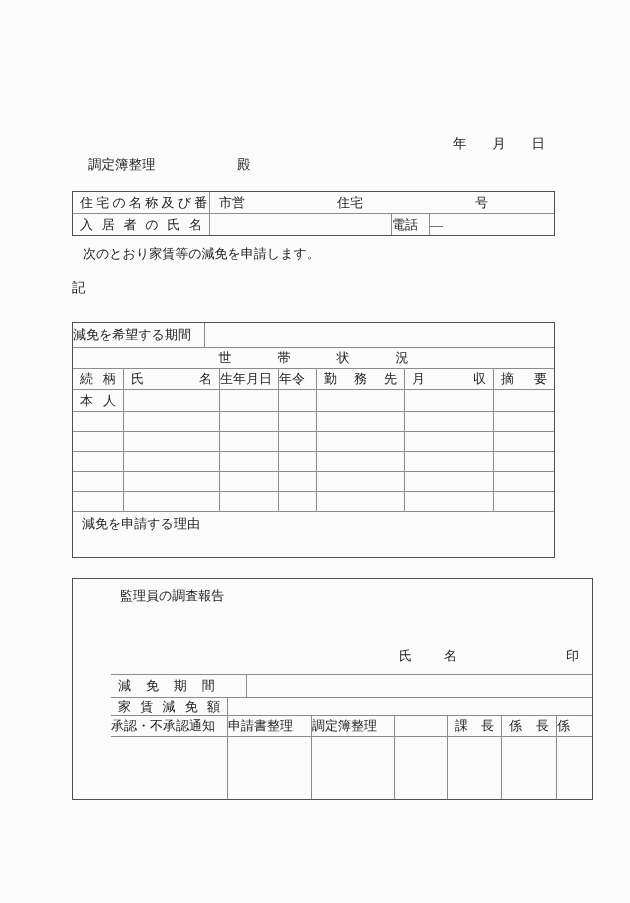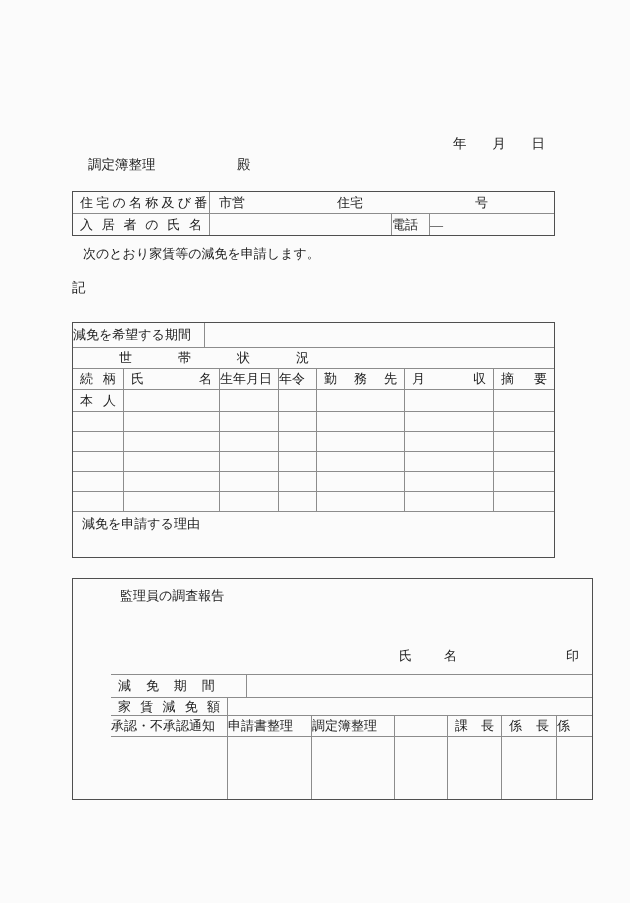--- a/index.html
+++ b/index.html
@@ -12,21 +12,21 @@
   .tbl{position:absolute;left:72px;width:481px;border:1px solid #4f4f4f;background:#fbfbfb;}
   .row{display:flex;}
   .row + .row{border-top:1px solid #8c8c8c;}
   .cell{box-sizing:border-box;display:block;overflow:hidden;white-space:nowrap;}
   .cell + .cell{border-left:1px solid #8c8c8c;}
   .ctr{text-align:left;}
   .jst{text-align:justify;text-align-last:justify;padding:0 7px;}
   .lft{text-align:left;padding-left:9px;}
   .rel{position:relative;}
   .title{font-size:14.5px;letter-spacing:2px;padding-left:2px;text-align:center;}
-  .status-title{letter-spacing:46px;padding-left:46px;text-align:left;}
+  .status-title{letter-spacing:46px;padding-left:46px;text-align:center;}
 </style>
 </head>
 <body>
 
 <div class="page">
 
 
 
   <div class="abs" style="left:453px;top:135px;width:92px;display:flex;justify-content:space-between;font-size:13.5px;">
     <span>年</span>

